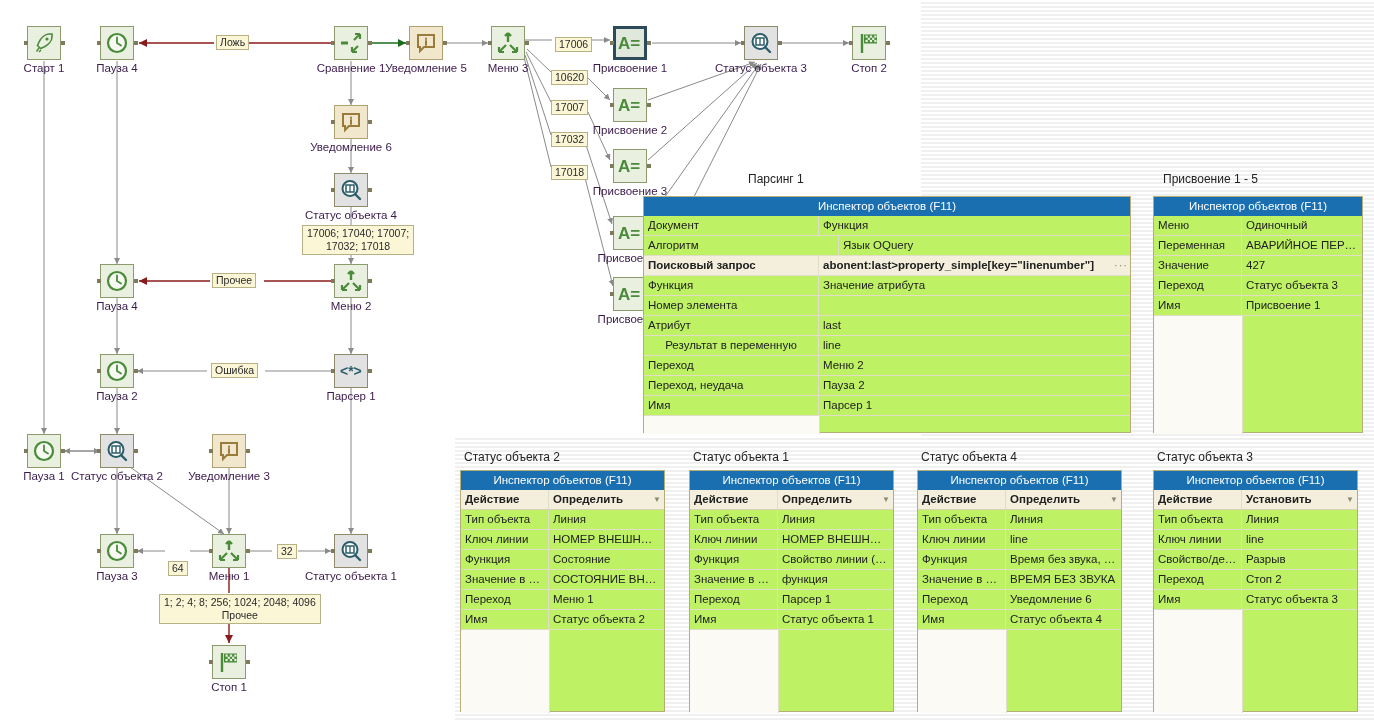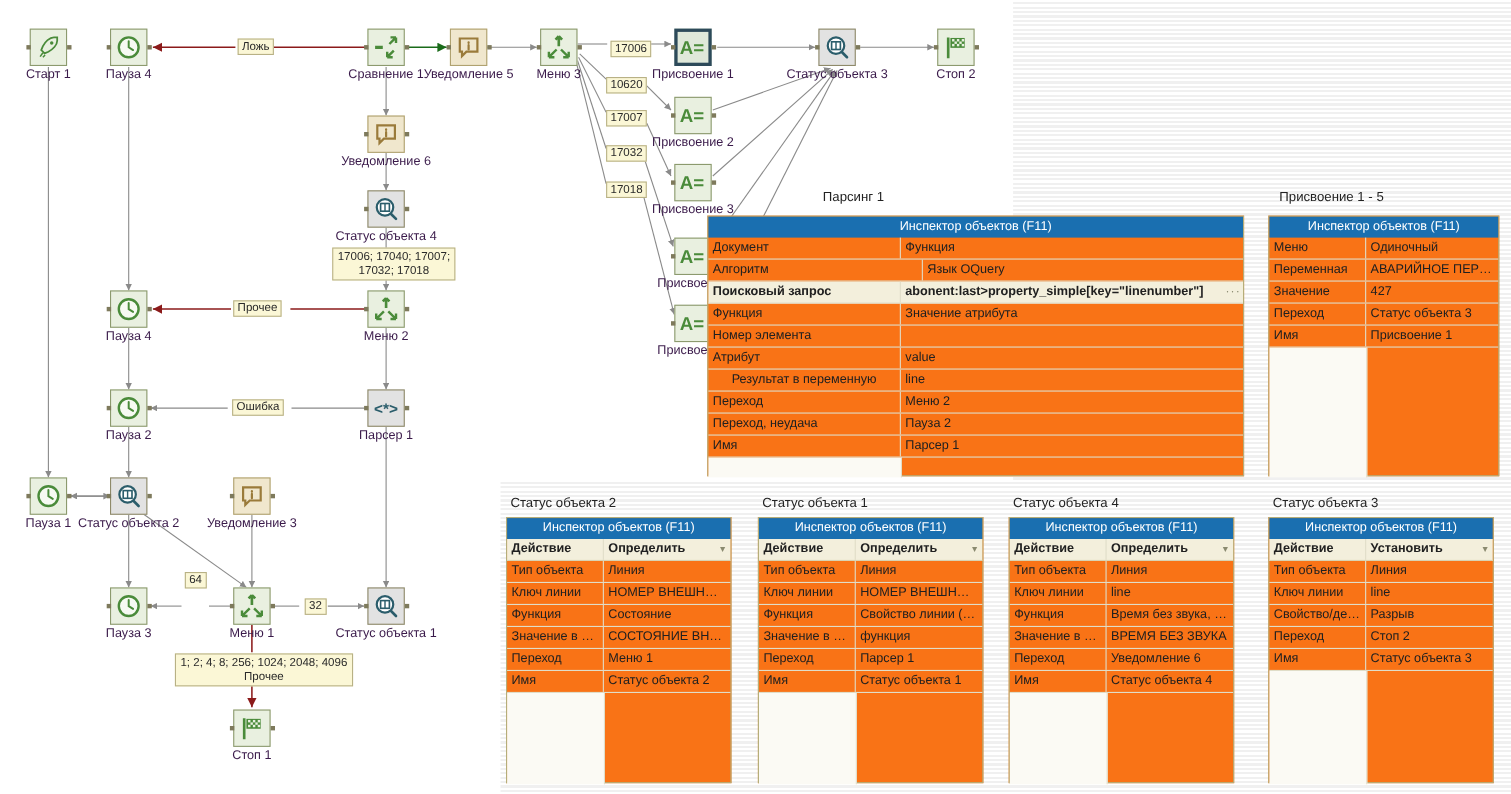--- a/index.html
+++ b/index.html
@@ -30,21 +30,21 @@
 
   
   #edges{position:absolute;left:0;top:0;width:1374px;height:722px;pointer-events:none;}
 
   
   .elabel{position:absolute;background:#fbf7d6;border:1px solid #b8b185;
           font-size:10.5px;color:#2a2a2a;padding:0px 3px;white-space:nowrap;line-height:13px;}
   .elabel.multi{text-align:center;line-height:13px;padding:1px 4px;}
 
   
-  .panel{position:absolute;box-sizing:border-box;background:#f97316;
+  .panel{position:absolute;box-sizing:border-box;background:#bef264;
          border:1px solid #b5ae79;}
   .panel-title{position:absolute;font-size:12px;color:#222;white-space:nowrap;}
   .panel-head{background:#1a6fb0;color:#ffffff;font-size:11.5px;text-align:center;
               height:19px;line-height:19px;}
   .prow{display:flex;height:20px;box-sizing:border-box;border-bottom:1px solid #e0ddc8;}
   .prow .k{box-sizing:border-box;padding:0 4px;font-size:11.5px;color:#202020;
            line-height:19px;overflow:hidden;white-space:nowrap;text-overflow:ellipsis;
            border-right:1px solid #e0ddc8;}
   .prow .v{box-sizing:border-box;padding:0 4px;font-size:11.5px;color:#202020;
            line-height:19px;overflow:hidden;white-space:nowrap;text-overflow:ellipsis;flex:1;}
@@ -487,21 +487,21 @@
     <div class="elabel multi" style="left: 302px; top: 225px;">
       <div>17006; 17040; 17007;</div>
       <div>17032; 17018</div>
     </div>
     <div class="elabel" style="left: 212px; top: 273px;">
       <div>Прочее</div>
     </div>
     <div class="elabel" style="left: 211px; top: 363px;">
       <div>Ошибка</div>
     </div>
-    <div class="elabel" style="left: 168px; top: 520px;">
+    <div class="elabel" style="left: 168px; top: 561px;">
       <div>64</div>
     </div>
     <div class="elabel" style="left: 277px; top: 544px;">
       <div>32</div>
     </div>
     <div class="elabel multi" style="left: 159px; top: 594px;">
       <div>1; 2; 4; 8; 256; 1024; 2048; 4096</div>
       <div>Прочее</div>
     </div>
   </div>
@@ -525,21 +525,21 @@
       <div class="prow">
         <div class="k" style="width: 175px;">Функция</div>
         <div class="v">Значение атрибута</div>
       </div>
       <div class="prow">
         <div class="k" style="width: 175px;">Номер элемента</div>
         <div class="v"></div>
       </div>
       <div class="prow">
         <div class="k" style="width: 175px;">Атрибут</div>
-        <div class="v">value</div>
+        <div class="v">last</div>
       </div>
       <div class="prow">
         <div class="k" style="width: 175px; text-align: center;">Результат в переменную</div>
         <div class="v">line</div>
       </div>
       <div class="prow">
         <div class="k" style="width: 175px;">Переход</div>
         <div class="v">Меню 2</div>
       </div>
       <div class="prow">

